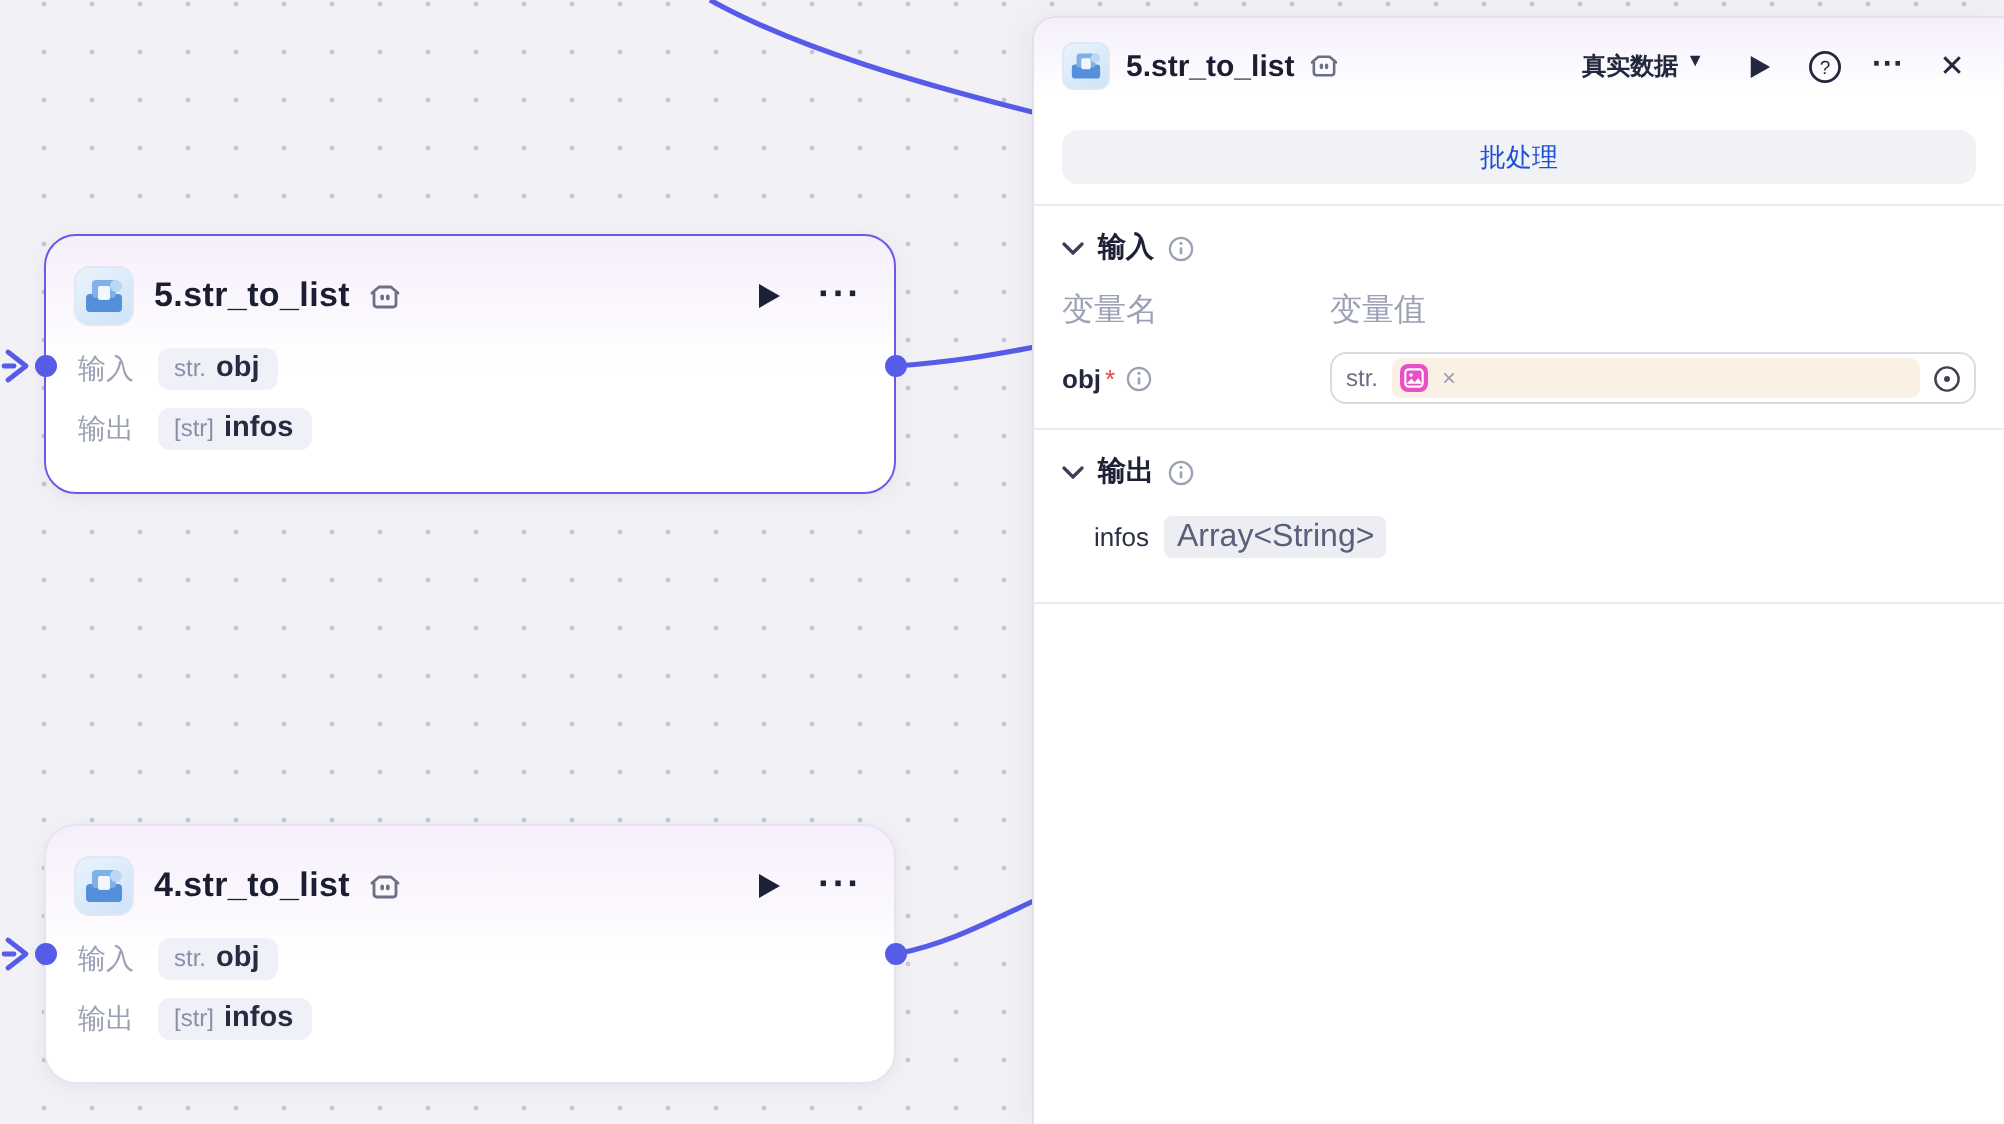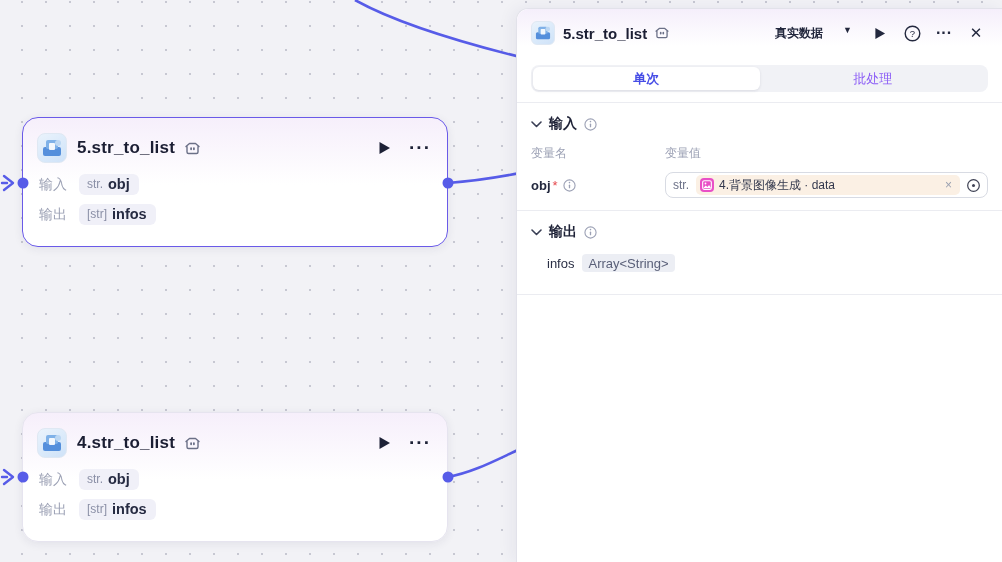--- a/index.html
+++ b/index.html
@@ -65,38 +65,38 @@
     border-top-left-radius:12px;
   }
   .panel-title-row { display:flex; align-items:center; gap:8px; }
   .panel-icon {
     width:24px; height:24px; border-radius:6px; flex:0 0 auto;
     background:linear-gradient(145deg,#eaf3fc 0%,#d9e9fa 60%,#cfe2f8 100%);
     border:1px solid #dfe8f3; overflow:hidden; position:relative;
   }
   .panel-title { font-size:15px; font-weight:700; color:#1b1e33; }
   .panel-title-row .spacer { flex:1; }
-  .data-mode { display:flex; align-items:flex-start; gap:20px; font-size:12px; font-weight:700; color:#23283e; cursor:pointer; margin-right:8px; }
+  .data-mode { display:flex; align-items:flex-start; gap:4px; font-size:12px; font-weight:700; color:#23283e; cursor:pointer; margin-right:8px; }
   .caret { font-size:9px; color:#23283e; }
   .hicon { width:24px; height:24px; display:flex; align-items:center; justify-content:center; color:#23283e; cursor:pointer; }
   .panel-subtitle { font-size:12px; color:#8f94a8; margin:7px 0 2px 2px; }
   
   .tab-wrap { padding:12px 14px 10px 14px; }
   .tabbar { background:#f1f2f6; border-radius:8px; height:27px; display:flex; padding:2px; }
-  .tab { flex:1; display:flex; align-items:center; justify-content:center; font-size:13px; color:#8b5cf6; border-radius:6px; cursor:pointer; }
+  .tab { flex:1; display:flex; align-items:center; justify-content:center; font-size:13px; color:#1d4ed8; border-radius:6px; cursor:pointer; }
   .tab.active { background:#ffffff; color:#464de6; font-weight:700; box-shadow:0 1px 3px rgba(30,30,60,.10); }
   .divider { height:1px; background:#ebecf1; width:100%; }
   
   .section { padding:12px 14px; }
   .section-header { display:flex; align-items:center; gap:7px; }
   .chev { color:#3a3f55; display:flex; align-items:center; }
   .section-title { font-size:14px; font-weight:700; color:#1d2136; }
   .info-ic { color:#9ca1b5; display:flex; align-items:center; }
   .cols { display:flex; margin-top:12px; }
-  .col-label { font-size:12px; color:#9ca1b5; }
+  .col-label { font-size:16px; color:#9ca1b5; }
   .col-name { width:134px; }
   .param-row { display:flex; align-items:center; margin-top:10px; }
   .param-name-cell { width:134px; display:flex; align-items:center; gap:5px; }
   .param-name { font-size:13px; font-weight:700; color:#23283e; }
   .req { color:#e5484d; font-size:13px; margin-left:-3px; }
   .value-field {
     flex:1; height:26px; border:1px solid #d8dbe3; border-radius:8px; background:#fff;
     display:flex; align-items:center; padding:0 4px 0 0; overflow:hidden;
   }
   .vf-type { font-size:12px; color:#6b7087; padding:0 7px; flex:0 0 auto; }
@@ -104,21 +104,21 @@
     flex:1; display:flex; align-items:center; gap:5px; background:#fbf0e4;
     border-radius:5px; height:20px; padding:0 6px 0 4px; min-width:0;
   }
   .ref-ic { width:14px; height:14px; border-radius:4px; background:#e94fc6; flex:0 0 auto;
     display:flex; align-items:center; justify-content:center; }
   .ref-text { font-size:12px; color:#33384d; white-space:nowrap; overflow:hidden; text-overflow:ellipsis; flex:1; }
   .ref-x { font-size:12px; color:#9aa0b0; cursor:pointer; padding:0 2px; flex:0 0 auto; }
   .target-ic { width:20px; height:20px; display:flex; align-items:center; justify-content:center; color:#3f4254; cursor:pointer; flex:0 0 auto; margin-left:3px; }
   .out-row { display:flex; align-items:center; gap:8px; margin-top:13px; padding-left:16px; }
   .out-name { font-size:13px; color:#2a2f45; }
-  .type-chip { font-size:13px; color:#5a6079; background:#eceef4; border-radius:4px; padding:1.5px 6px; }
+  .type-chip { font-size:16px; color:#5a6079; background:#eceef4; border-radius:4px; padding:1.5px 6px; }
   .exc-header { padding:14px 14px; }
 </style>
 </head>
 <body>
 
 <div class="canvas">
 
   <div class="node selected" style="top:117px;">
     <div class="node-header">
       <div class="node-icon">
@@ -251,21 +251,20 @@
             <text x="8.5" y="12" text-anchor="middle" font-size="9.5" font-family="Liberation Sans, sans-serif" fill="#23283e">?</text>
           </svg>
       </span>
       <span class="hicon" style="font-size:16px;font-weight:700;">···</span>
       <span class="hicon" style="font-size:15px;">✕</span>
     </div>
   </div>
 
   <div class="tab-wrap">
     <div class="tabbar">
-      <div class="tab active">单次</div>
       <div class="tab">批处理</div>
     </div>
   </div>
   <div class="divider"></div>
 
   <div class="section">
     <div class="section-header">
       <span class="chev">
         <svg width="11" height="7" viewBox="0 0 11 7">
             <path d="M1 1 L5.5 5.5 L10 1" fill="none" stroke="#3a3f55" stroke-width="1.6" stroke-linecap="round" stroke-linejoin="round"></path>
@@ -299,21 +298,20 @@
       <div class="value-field">
         <span class="vf-type">str.</span>
         <span class="ref-chip">
           <span class="ref-ic">
             <svg width="10" height="10" viewBox="0 0 12 12">
                 <rect x="0.8" y="0.8" width="10.4" height="10.4" rx="2" fill="none" stroke="#ffffff" stroke-width="1.3"></rect>
                 <circle cx="4.2" cy="4.2" r="1.1" fill="#ffffff"></circle>
                 <path d="M1.5 9.5 L4.5 6.5 L6.5 8.5 L8.5 6 L10.8 9.5 Z" fill="#ffffff"></path>
               </svg>
           </span>
-          <span class="ref-text">4.背景图像生成 · data</span>
           <span class="ref-x">×</span>
         </span>
         <span class="target-ic">
           <svg width="15" height="15" viewBox="0 0 16 16">
               <circle cx="8" cy="8" r="6.2" fill="none" stroke="#3f4254" stroke-width="1.3"></circle>
               <circle cx="8" cy="8" r="1.6" fill="#3f4254"></circle>
             </svg>
         </span>
       </div>
     </div>

